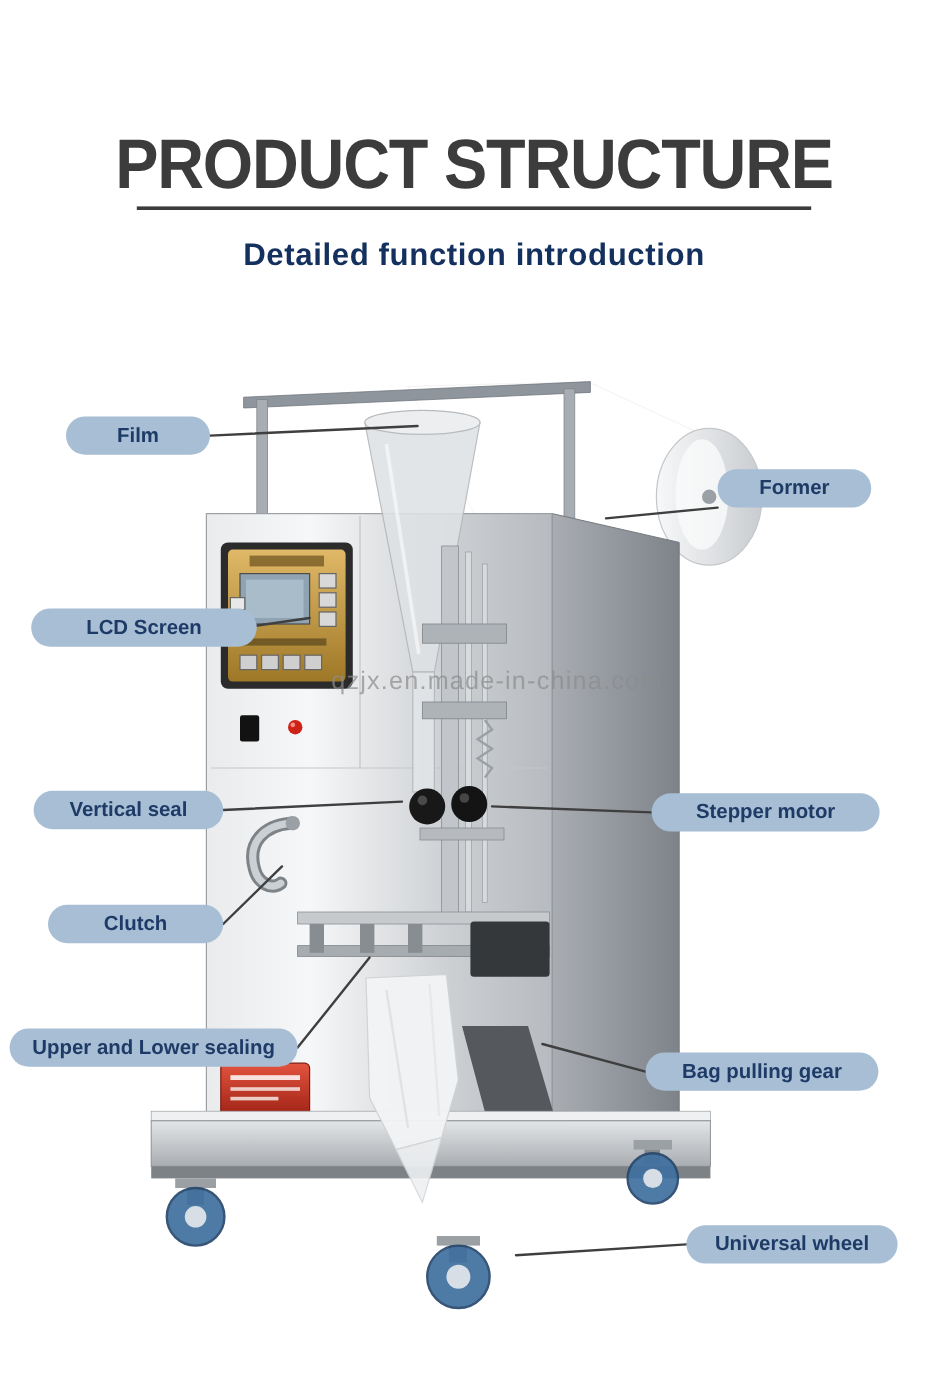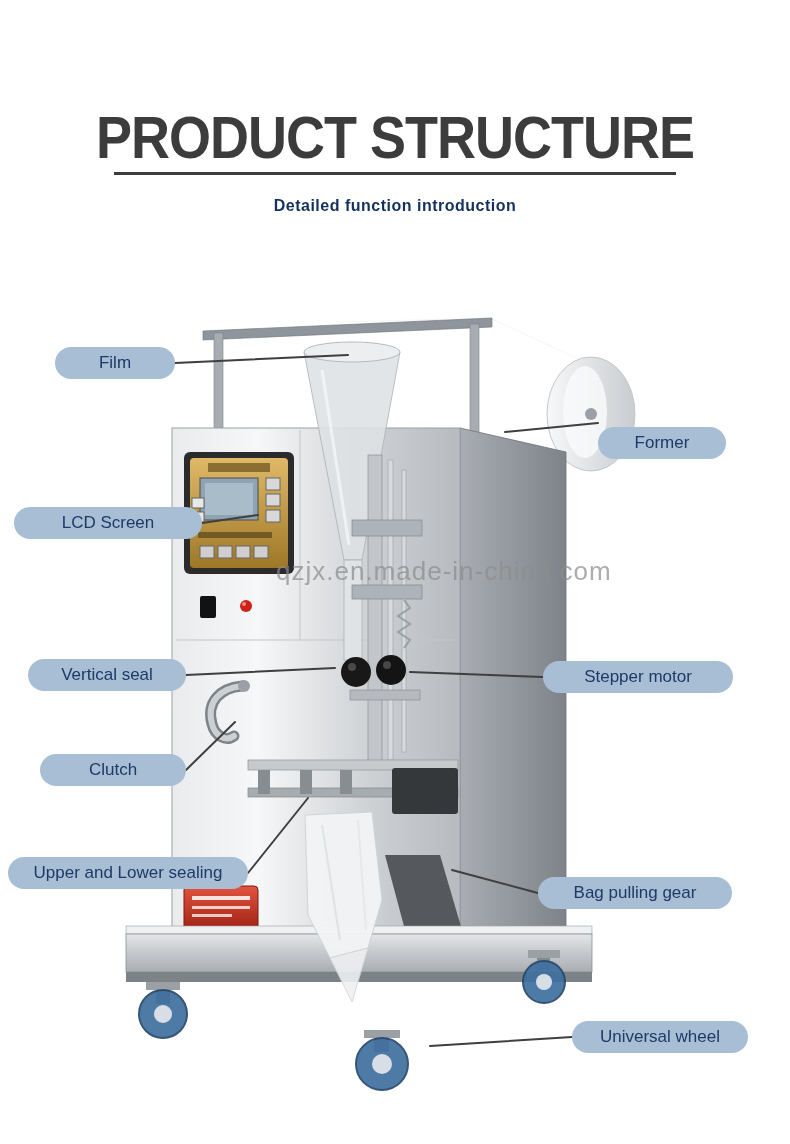--- a/index.html
+++ b/index.html
@@ -10,31 +10,31 @@
     position:absolute;top:104px;left:0;width:790px;text-align:center;
     font-size:54px;font-weight:bold;letter-spacing:-1px;color:#3c3c3c;
     transform:scaleY(1.08);transform-origin:top center;
   }
   .title-underline{
     position:absolute;top:172px;left:50%;transform:translateX(-50%);
     width:562px;height:3px;background:#3c3c3c;
   }
   .subtitle{
     position:absolute;top:197px;left:0;width:790px;text-align:center;
-    font-size:16px;font-weight:bold;color:#13305e;letter-spacing:0.5px;
+    font-size:26px;font-weight:bold;color:#13305e;letter-spacing:0.5px;
   }
   .watermark{
     position:absolute;top:556px;left:276px;
-    font-size:26px;color:rgba(140,140,140,0.72);letter-spacing:1px;
+    font-size:21px;color:rgba(140,140,140,0.72);letter-spacing:1px;
     z-index:3;pointer-events:none;
   }
   .machine-svg{position:absolute;top:0;left:0;width:790px;height:1144px;z-index:1;}
   .pill{
     position:absolute;height:32px;line-height:32px;z-index:4;
-    background:#a7bed4;color:#1e3a66;font-size:17px;font-weight:normal;
+    background:#a7bed4;color:#1e3a66;font-size:17px;font-weight:bold;
     text-align:center;border-radius:16px;white-space:nowrap;
   }
 </style>
 </head>
 <body>
 
 <div class="page">
 
   <div class="title">PRODUCT STRUCTURE</div>
   <div class="title-underline"></div>
@@ -200,22 +200,22 @@
       <line x1="186" y1="770" x2="235" y2="722"></line>
       <line x1="248" y1="873" x2="308" y2="798"></line>
       <line x1="538" y1="893" x2="452" y2="870"></line>
       <line x1="572" y1="1037" x2="430" y2="1046"></line>
     </g>
   </svg>
 
   <div class="watermark">qzjx.en.made-in-china.com</div>
 
   <div class="pill" style="left:55px;top:347px;width:120px;">Film</div>
-  <div class="pill" style="left:598px;top:427px;width:128px;">Former</div>
-  <div class="pill" style="left:14px;top:507px;width:188px;">LCD Screen</div>
+  <div class="pill" style="left:598px;top:391px;width:128px;">Former</div>
+  <div class="pill" style="left:26px;top:507px;width:188px;">LCD Screen</div>
   <div class="pill" style="left:28px;top:659px;width:158px;">Vertical seal</div>
   <div class="pill" style="left:543px;top:661px;width:190px;text-align:center;">Stepper motor</div>
   <div class="pill" style="left:40px;top:754px;width:146px;">Clutch</div>
   <div class="pill" style="left:8px;top:857px;width:240px;">Upper and Lower sealing</div>
   <div class="pill" style="left:572px;top:1021px;width:176px;">Universal wheel</div>
   <div class="pill" style="left:538px;top:877px;width:194px;">Bag pulling gear</div>
 
 </div>
 
 </body></html>

